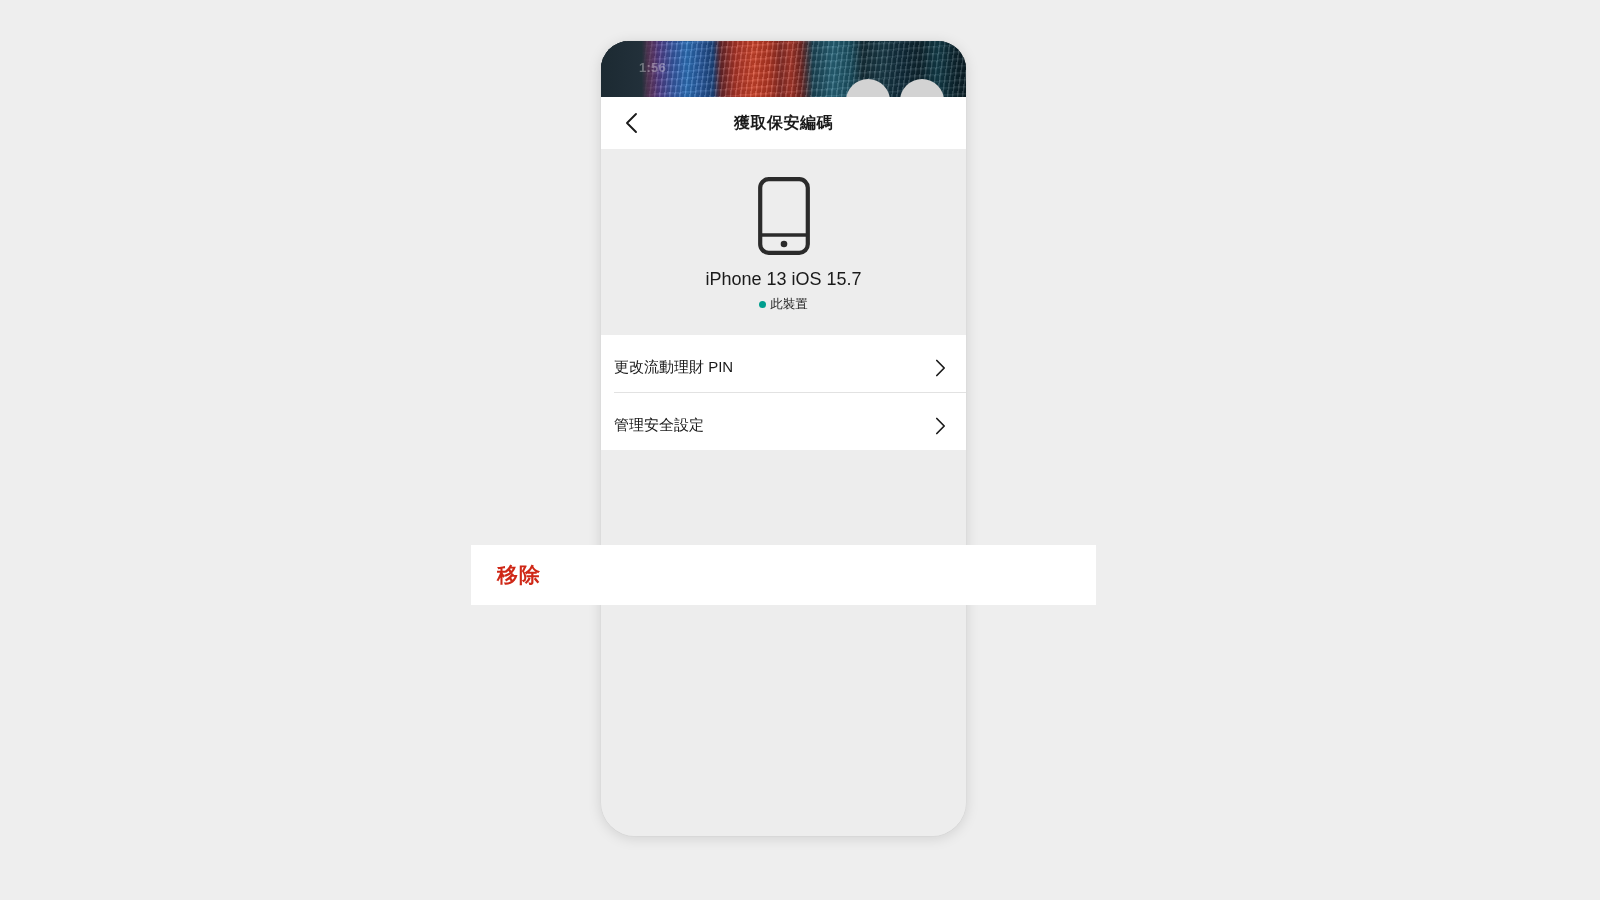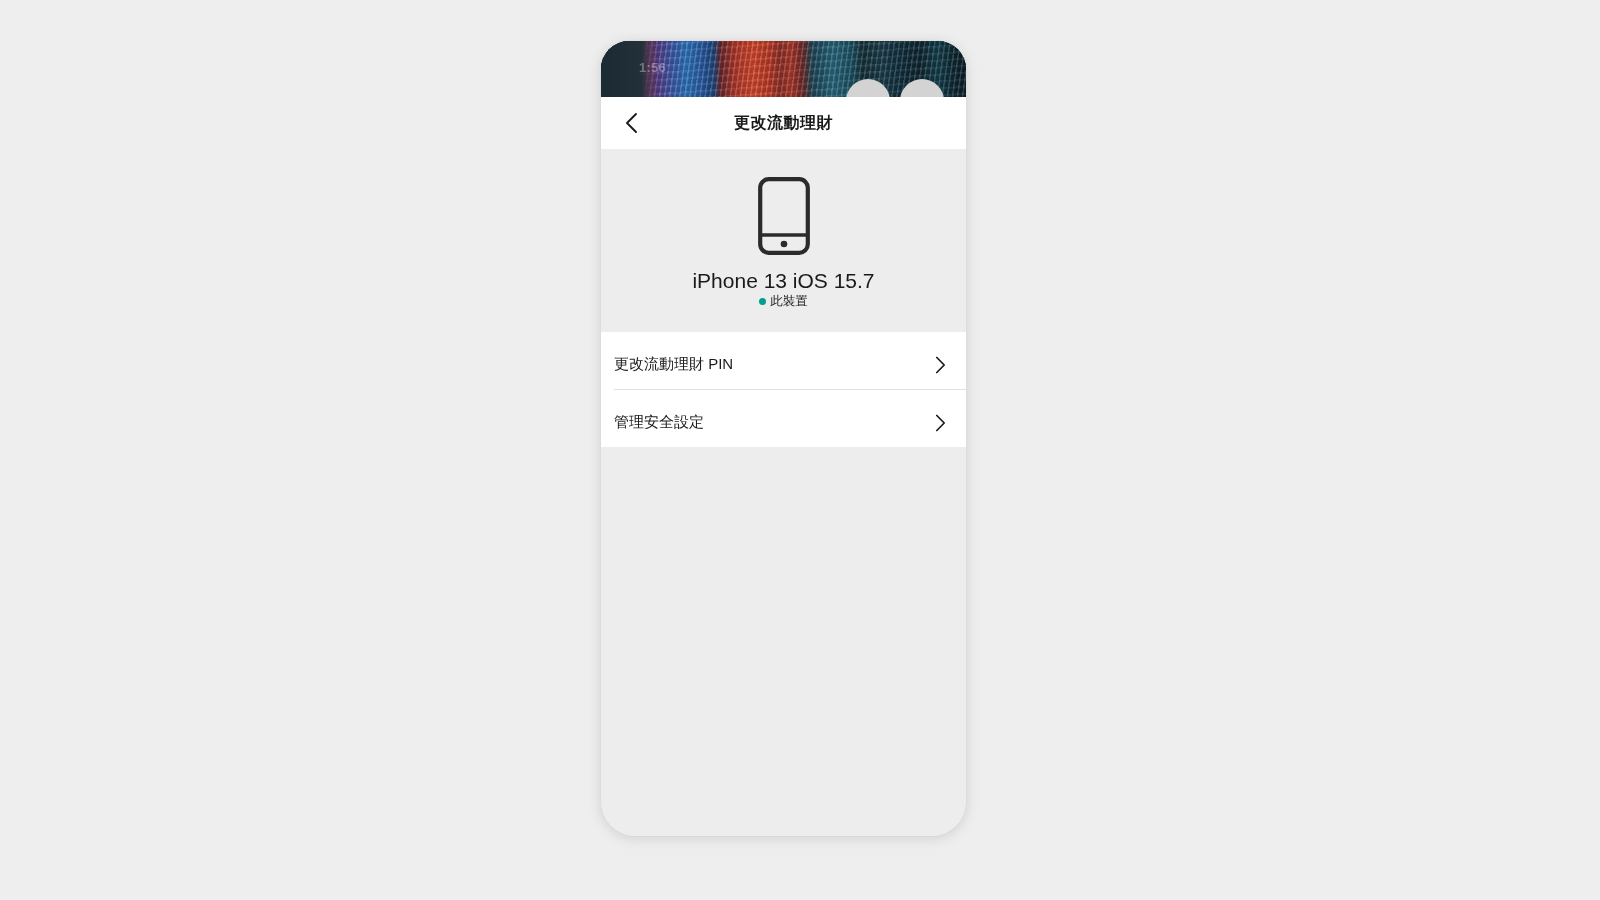--- a/index.html
+++ b/index.html
@@ -135,23 +135,23 @@
     padding: 28px 0 22px 0;
     text-align: center;
   }
   .device-icon {
     width: 52px;
     height: 78px;
     margin: 0 auto 14px auto;
     display: block;
   }
   .device-name {
-    font-size: 21px;
-    color: #1a1a1a;
-    margin-bottom: 0;
+    font-size: 18px;
+    color: #1a1a1a;
+    margin-bottom: 6px;
   }
   .device-status {
     font-size: 12.5px;
     color: #1a1a1a;
     display: flex;
     align-items: center;
     justify-content: center;
     gap: 4px;
   }
   .status-dot {
@@ -261,21 +261,21 @@
         <div class="avatar-circle a1"></div>
         <div class="avatar-circle a2"></div>
       </div>
 
       <div class="navbar">
         <div class="nav-back">
           <svg width="13" height="22" viewBox="0 0 13 22">
             <polyline points="11,2 2,11 11,20" fill="none" stroke="#1a1a1a" stroke-width="1.9" stroke-linecap="round" stroke-linejoin="round"></polyline>
           </svg>
         </div>
-        <div class="nav-title">更改流動理財</div>
+        <div class="nav-title">獲取保安編碼</div>
       </div>
 
       <div class="device-block">
         <svg class="device-icon" viewBox="0 0 52 78">
           <rect x="2.2" y="2.2" width="47.6" height="73.6" rx="8.5" ry="8.5" fill="none" stroke="#2b2b2b" stroke-width="4.2"></rect>
           <line x1="3.5" y1="58" x2="48.5" y2="58" stroke="#2b2b2b" stroke-width="3.6"></line>
           <circle cx="26" cy="67" r="3.3" fill="#2b2b2b"></circle>
         </svg>
         <div class="device-name">iPhone 13 iOS 15.7</div>
         <div class="device-status">
@@ -304,14 +304,17 @@
           <svg class="chevron-right" viewBox="0 0 11 18">
             <polyline points="1.8,1.5 9.2,9 1.8,16.5" fill="none" stroke="#1a1a1a" stroke-width="1.7" stroke-linecap="round" stroke-linejoin="round"></polyline>
           </svg>
         </div>
       </div>
 
       <div class="filler"></div>
     </div>
   </div>
 
+  <div class="overlay-bar">
+    <span class="overlay-label">移除</span>
+  </div>
 
 </div>
 
 </body></html>

